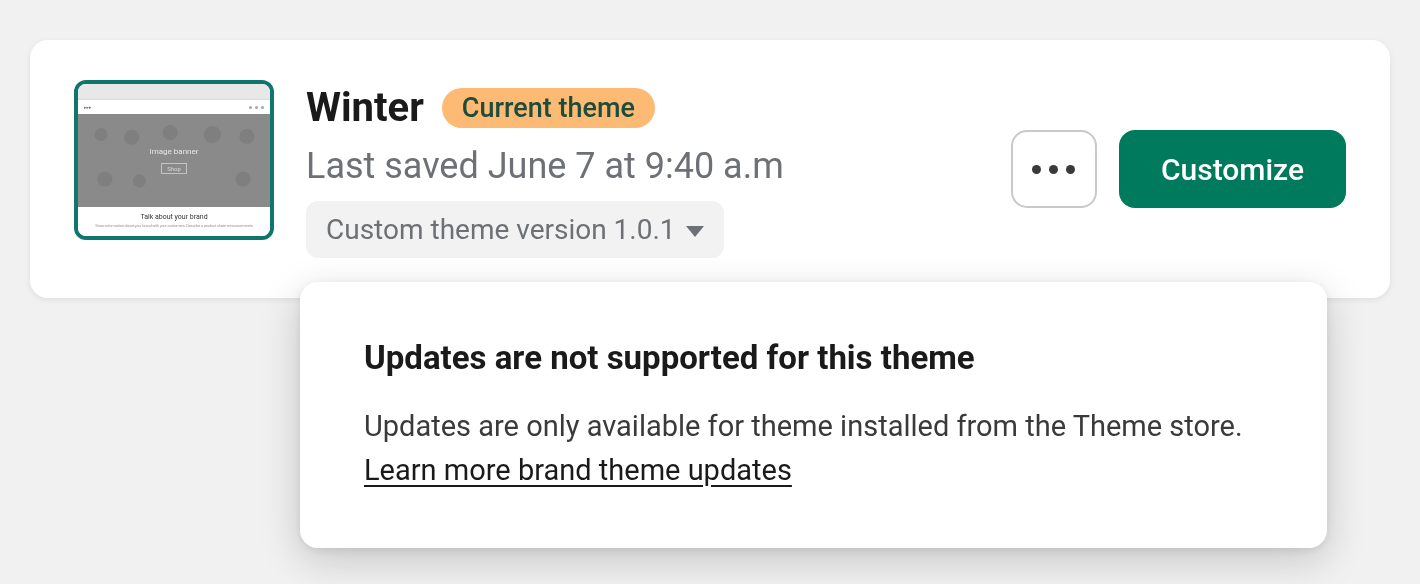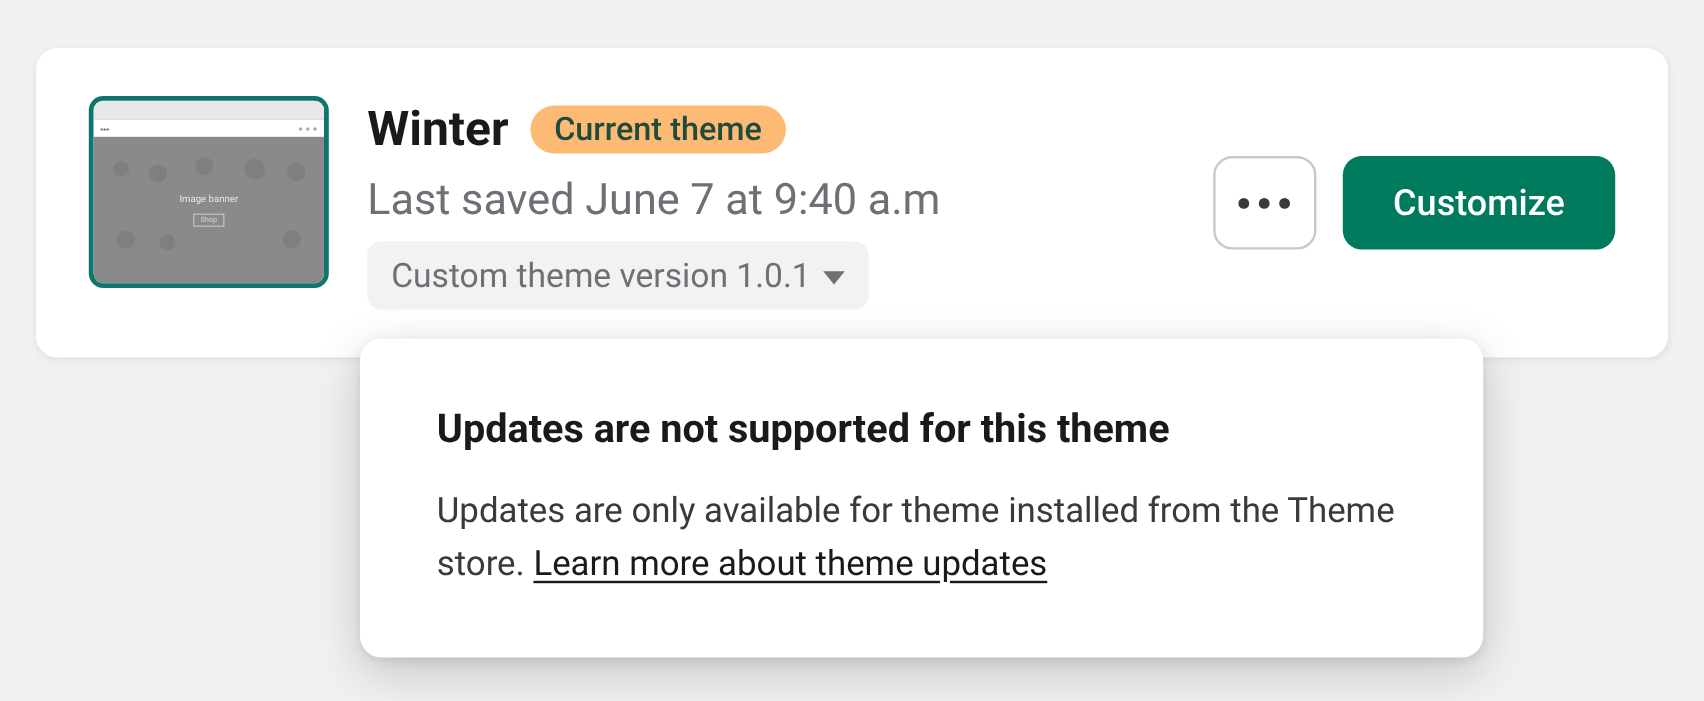--- a/index.html
+++ b/index.html
@@ -175,21 +175,21 @@
       font-size: 30px;
       font-weight: 500;
       cursor: pointer;
       font-family: inherit;
     }
 
     .popover {
       position: absolute;
       left: 300px;
       top: 282px;
-      width: 936px;
+      width: 1027px;
       background: #fff;
       border-radius: 18px;
       box-shadow: 0 12px 40px rgba(0,0,0,0.18), 0 2px 8px rgba(0,0,0,0.08);
       padding: 56px 64px;
     }
     .popover h2 {
       font-size: 33px;
       font-weight: 700;
       color: #1a1a1a;
       margin-bottom: 28px;
@@ -221,20 +221,24 @@
           <span></span>
         </span>
     </div>
     <div class="thumb-hero">
       <div class="thumb-pattern"></div>
       <div style="position:relative; text-align:center;">
         <div class="label">Image banner</div>
         <div class="box">Shop</div>
       </div>
     </div>
+    <div class="thumb-bottom">
+      <div class="t1">Talk about your brand</div>
+      <div class="t2">Share information about your brand with your customers. Describe a product share announcements</div>
+    </div>
   </div>
 
   <div class="info">
     <div class="title-row">
       <div class="title">Winter</div>
       <div class="badge">Current theme</div>
     </div>
     <div class="saved">Last saved June 7 at 9:40 a.m</div>
     <button class="version-btn">
       <span>Custom theme version 1.0.1</span>
@@ -249,15 +253,15 @@
       <span></span>
     </button>
     <button class="customize-btn">Customize</button>
   </div>
 
 </div>
 
 <div class="popover">
   <h2>Updates are not supported for this theme</h2>
   <p>
-    <span>Updates are only available for theme installed from the Theme store. </span><a>Learn more about theme updates</a>
+    <span>Updates are only available for theme installed from the Theme store. </span><a>Learn more brand theme updates</a>
   </p>
 </div>
 
 </body></html>

